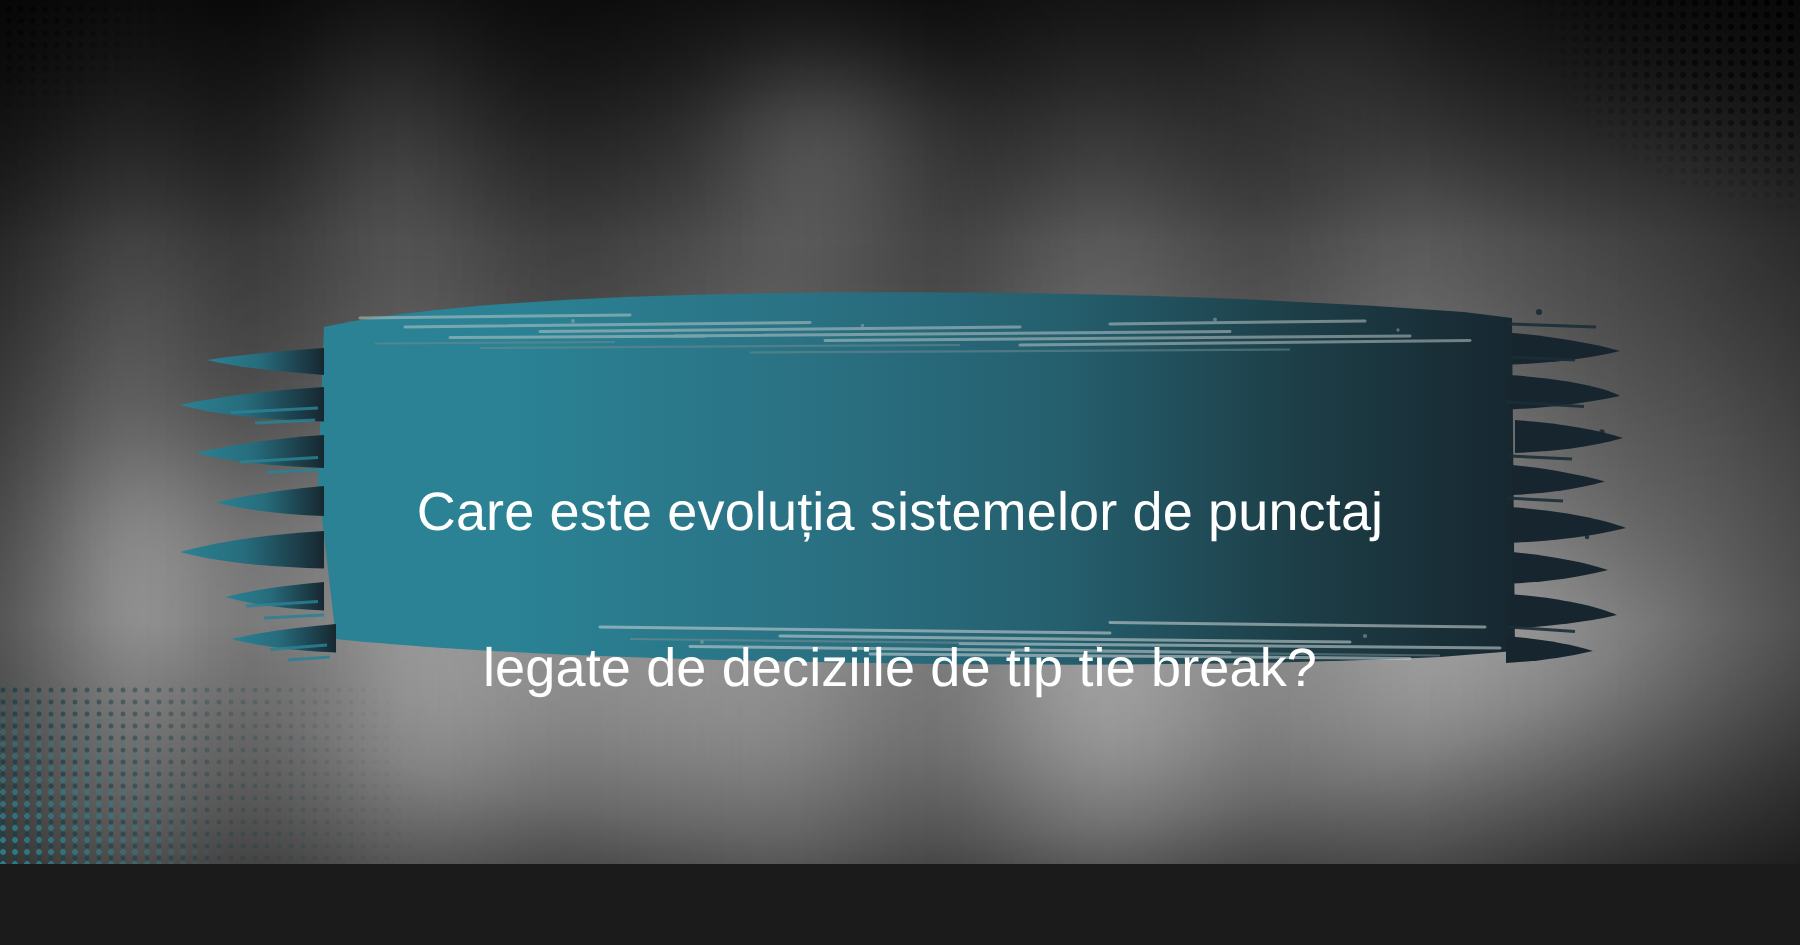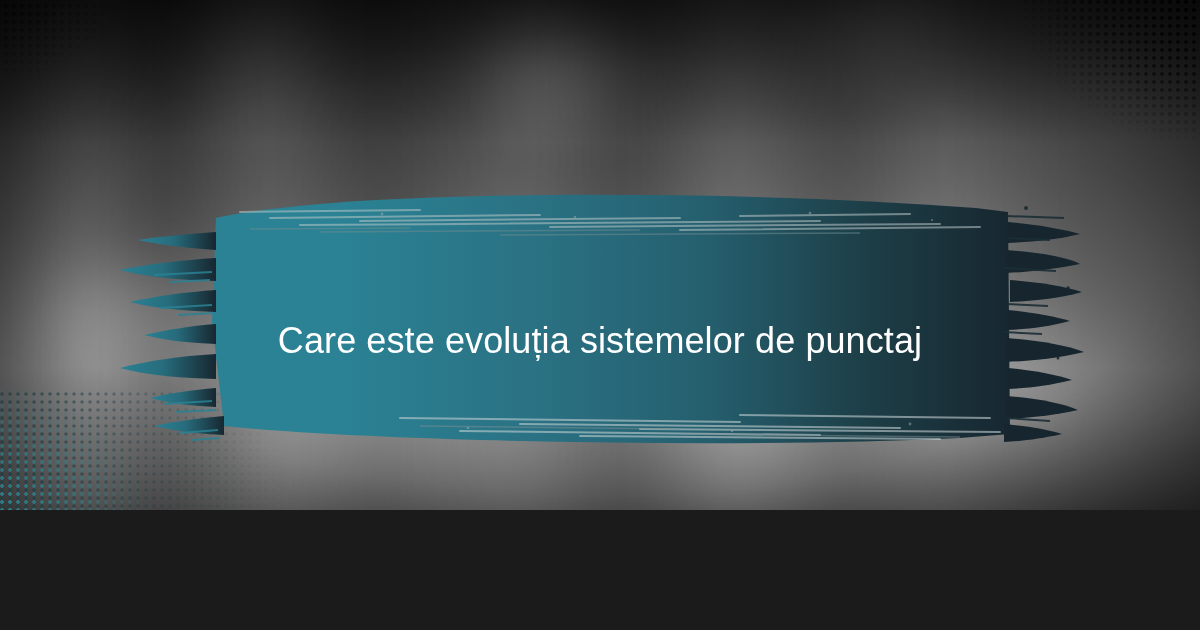--- a/index.html
+++ b/index.html
@@ -1,21 +1,21 @@
 <!DOCTYPE html>
 <html><head>
 <meta charset="utf-8">
 <style>
   html,body{margin:0;padding:0;}
   body{
     width:1200px;height:630px;overflow:hidden;
     font-family:"Liberation Sans","DejaVu Sans",sans-serif;
     background:#1b1b1b;
   }
-  .stage{position:relative;width:1200px;height:510px;overflow:hidden;background:#be185d;}
+  .stage{position:relative;width:1200px;height:576px;overflow:hidden;background:#be185d;}
 
   
   .bg-photo{
     position:absolute;inset:-70px;
     background:
       radial-gradient(ellipse 230px 170px at 33% 77%, rgba(205,205,205,.88), rgba(205,205,205,0) 68%),
       radial-gradient(ellipse 260px 150px at 63% 80%, rgba(200,200,200,.85), rgba(200,200,200,0) 70%),
       radial-gradient(ellipse 210px 160px at 84% 74%, rgba(196,196,196,.78), rgba(196,196,196,0) 70%),
       radial-gradient(ellipse 190px 130px at 15% 62%, rgba(176,176,176,.60), rgba(176,176,176,0) 72%),
       radial-gradient(ellipse 150px 120px at 47% 22%, rgba(168,168,168,.55), rgba(168,168,168,0) 72%),
@@ -218,15 +218,16 @@
         <circle cx="906" cy="36" r="2"></circle>
           <circle cx="932" cy="60" r="1.6"></circle>
         <circle cx="948" cy="116" r="1.8"></circle>
           <circle cx="938" cy="186" r="1.5"></circle>
       </g>
     </svg>
   </div>
 
   <div class="headline">
     <span class="ln">Care este evoluția sistemelor de punctaj</span>
+    <span class="ln">legate de deciziile de tip tie break?</span>
   </div>
 
 </div>
 
 </body></html>

